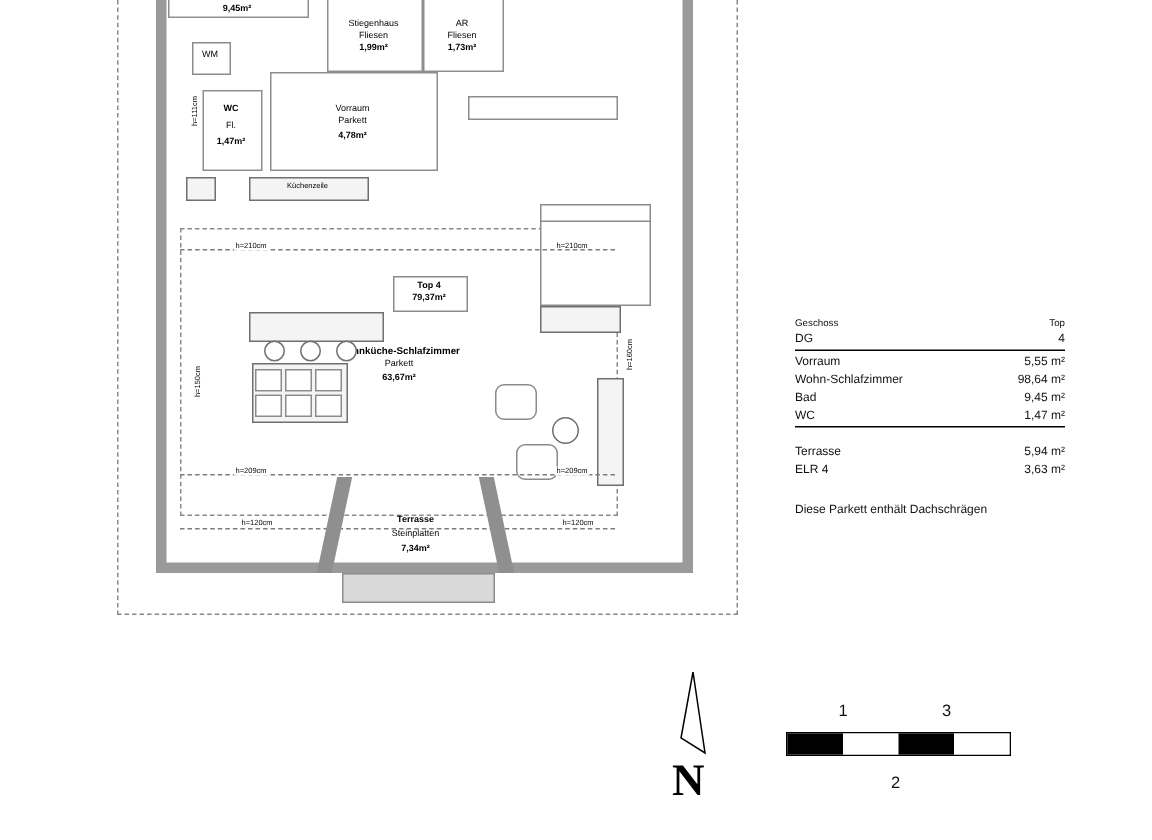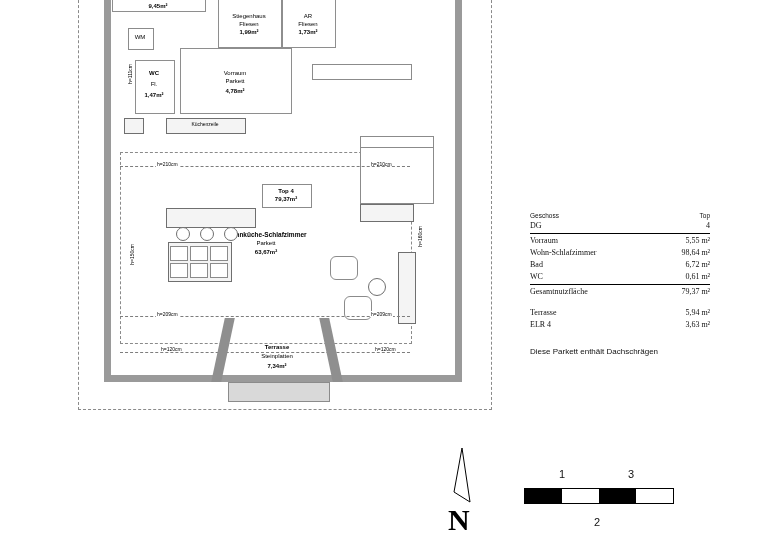--- a/index.html
+++ b/index.html
@@ -22,21 +22,21 @@
   .furn{position:absolute;border:1px solid #6f6f6f;background:#f4f4f4;}
   .furn2{position:absolute;border:1px solid #8b8b8b;background:#ffffff;}
   .grey{position:absolute;background:#d9d9d9;border:1px solid #8b8b8b;}
   .dark{position:absolute;background:#8f8f8f;}
   .hcote{position:absolute;font-size:5px;color:#000;background:#fff;padding:0 1px;}
   .circ{position:absolute;border:1px solid #6f6f6f;border-radius:50%;background:#ffffff;}
   .vert{writing-mode:vertical-rl;transform:rotate(180deg);}
 
   
   .legend .hdr{display:flex;justify-content:space-between;font-size:6.5px;margin-bottom:1px;}
-  .legend .row{display:flex;justify-content:space-between;font-size:8px;line-height:12px;font-family:Liberation Serif, serif;}
+  .legend .row{display:flex;justify-content:space-between;font-size:8px;line-height:12px;}
   .legend .rule{border-bottom:1px solid #000;margin:1px 0;}
   .legend .gap{height:9px;}
   .legend .note{font-size:8px;margin-top:16px;}
 
   
   .north{position:absolute;left:440px;top:448px;width:46px;height:86px;}
   .scalebar{position:absolute;left:524px;top:488px;width:148px;height:14px;border:1px solid #000;display:flex;}
   .scalebar div{height:100%;}
   .sb-black{background:#000;}
   .sb-white{background:#fff;}
@@ -154,31 +154,27 @@
   <div class="row">
     <span>Vorraum</span>
     <span>5,55 m²</span>
   </div>
   <div class="row">
     <span>Wohn-Schlafzimmer</span>
     <span>98,64 m²</span>
   </div>
   <div class="row">
     <span>Bad</span>
-    <span>6,72 m²</span>
+    <span>9,45 m²</span>
   </div>
   <div class="row">
     <span>WC</span>
-    <span>0,61 m²</span>
+    <span>1,47 m²</span>
   </div>
   <div class="rule"></div>
-  <div class="row">
-    <span>Gesamtnutzfläche</span>
-    <span>79,37 m²</span>
-  </div>
   <div class="gap"></div>
   <div class="row">
     <span>Terrasse</span>
     <span>5,94 m²</span>
   </div>
   <div class="row">
     <span>ELR 4</span>
     <span>3,63 m²</span>
   </div>
   <div class="note">Diese Parkett enthält Dachschrägen</div>

